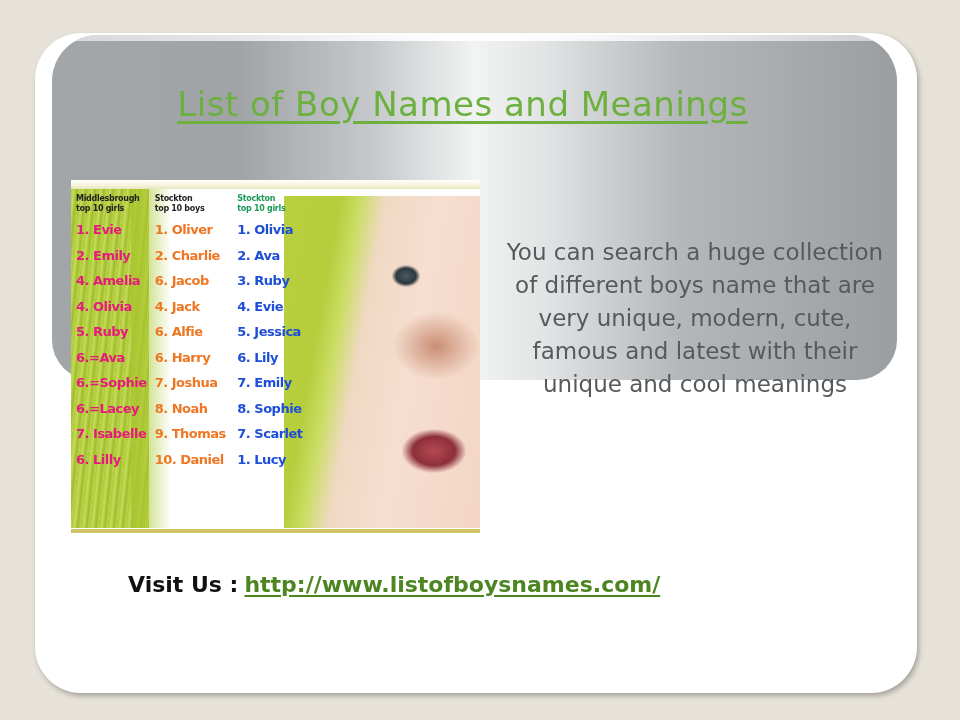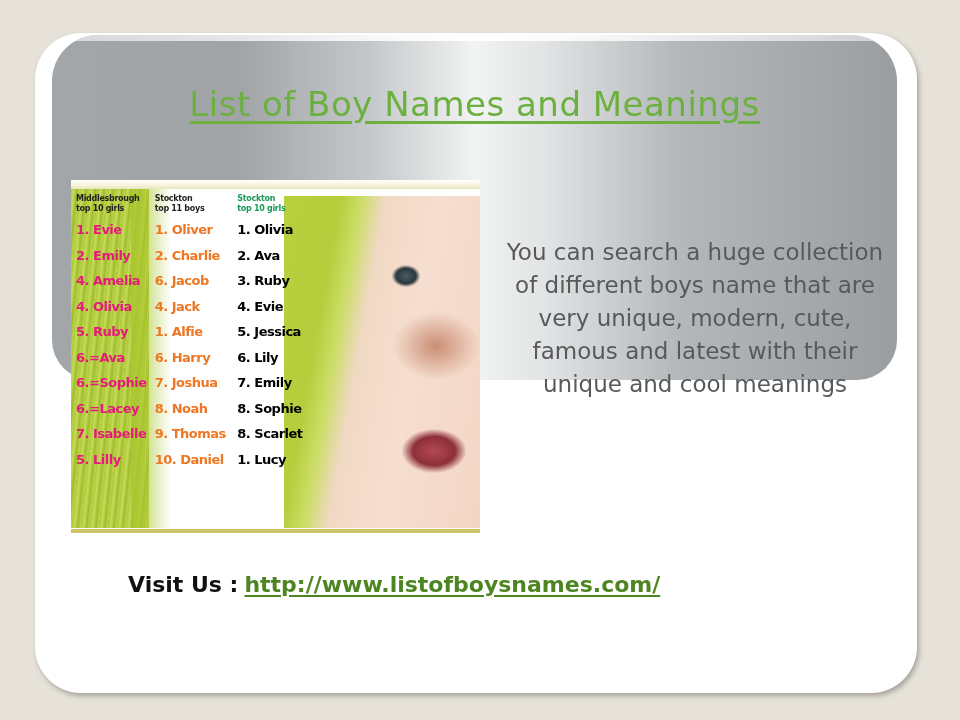--- a/index.html
+++ b/index.html
@@ -53,21 +53,21 @@
     content: "";
     position: absolute;
     left: 0; right: 0; top: 0;
     height: 6px;
     background: linear-gradient(to right, rgba(255,255,255,0.55), rgba(255,255,255,0.95), rgba(255,255,255,0.5));
   }
 
   
   #slide-title {
     position: absolute;
-    left: 52px;
+    left: 40px;
     top: 84px;
     width: 845px;
     text-align: center;
     font-family: "DejaVu Sans", sans-serif;
     font-size: 34px;
     font-weight: 400;
     letter-spacing: 0.5px;
     color: #6cb13f;
     text-decoration: underline;
     text-underline-offset: 5px;
@@ -168,21 +168,21 @@
   .names-col li {
     font-family: "DejaVu Sans", sans-serif;
     font-size: 13px;
     font-weight: bold;
     line-height: 25.5px;
     letter-spacing: -0.5px;
     white-space: nowrap;
   }
   .col-pink li { color: #e8197d; }
   .col-orange li { color: #ef7622; }
-  .col-green li { color: #000000; }
+  .col-green li { color: #1d4ed8; }
   .col-orange { width: 84px; }
 
   
   #description {
     position: absolute;
     left: 500px;
     top: 236px;
     width: 390px;
     text-align: center;
     font-family: "DejaVu Sans", sans-serif;
@@ -240,35 +240,35 @@
           <ol>
             <li>1. Evie</li>
             <li>2. Emily</li>
             <li>4. Amelia</li>
             <li>4. Olivia</li>
             <li>5. Ruby</li>
             <li>6.=Ava</li>
             <li>6.=Sophie</li>
             <li>6.=Lacey</li>
             <li>7. Isabelle</li>
-            <li>5. Lilly</li>
+            <li>6. Lilly</li>
           </ol>
         </div>
 
         <div class="names-col col-orange">
           <div class="col-head">
             <div>Stockton</div>
-            <div>top 11 boys</div>
+            <div>top 10 boys</div>
           </div>
           <ol>
             <li>1. Oliver</li>
             <li>2. Charlie</li>
             <li>6. Jacob</li>
             <li>4. Jack</li>
-            <li>1. Alfie</li>
+            <li>6. Alfie</li>
             <li>6. Harry</li>
             <li>7. Joshua</li>
             <li>8. Noah</li>
             <li>9. Thomas</li>
             <li>10. Daniel</li>
           </ol>
         </div>
 
         <div class="names-col col-green">
           <div class="col-head green-head">
@@ -277,21 +277,21 @@
           </div>
           <ol>
             <li>1. Olivia</li>
             <li>2. Ava</li>
             <li>3. Ruby</li>
             <li>4. Evie</li>
             <li>5. Jessica</li>
             <li>6. Lily</li>
             <li>7. Emily</li>
             <li>8. Sophie</li>
-            <li>8. Scarlet</li>
+            <li>7. Scarlet</li>
             <li>1. Lucy</li>
           </ol>
         </div>
 
       </div>
     </div>
   </div>
 
   <div id="visit-line">
     <span>Visit Us :</span><a id="visit-url" href="#">http://www.listofboysnames.com/</a>

